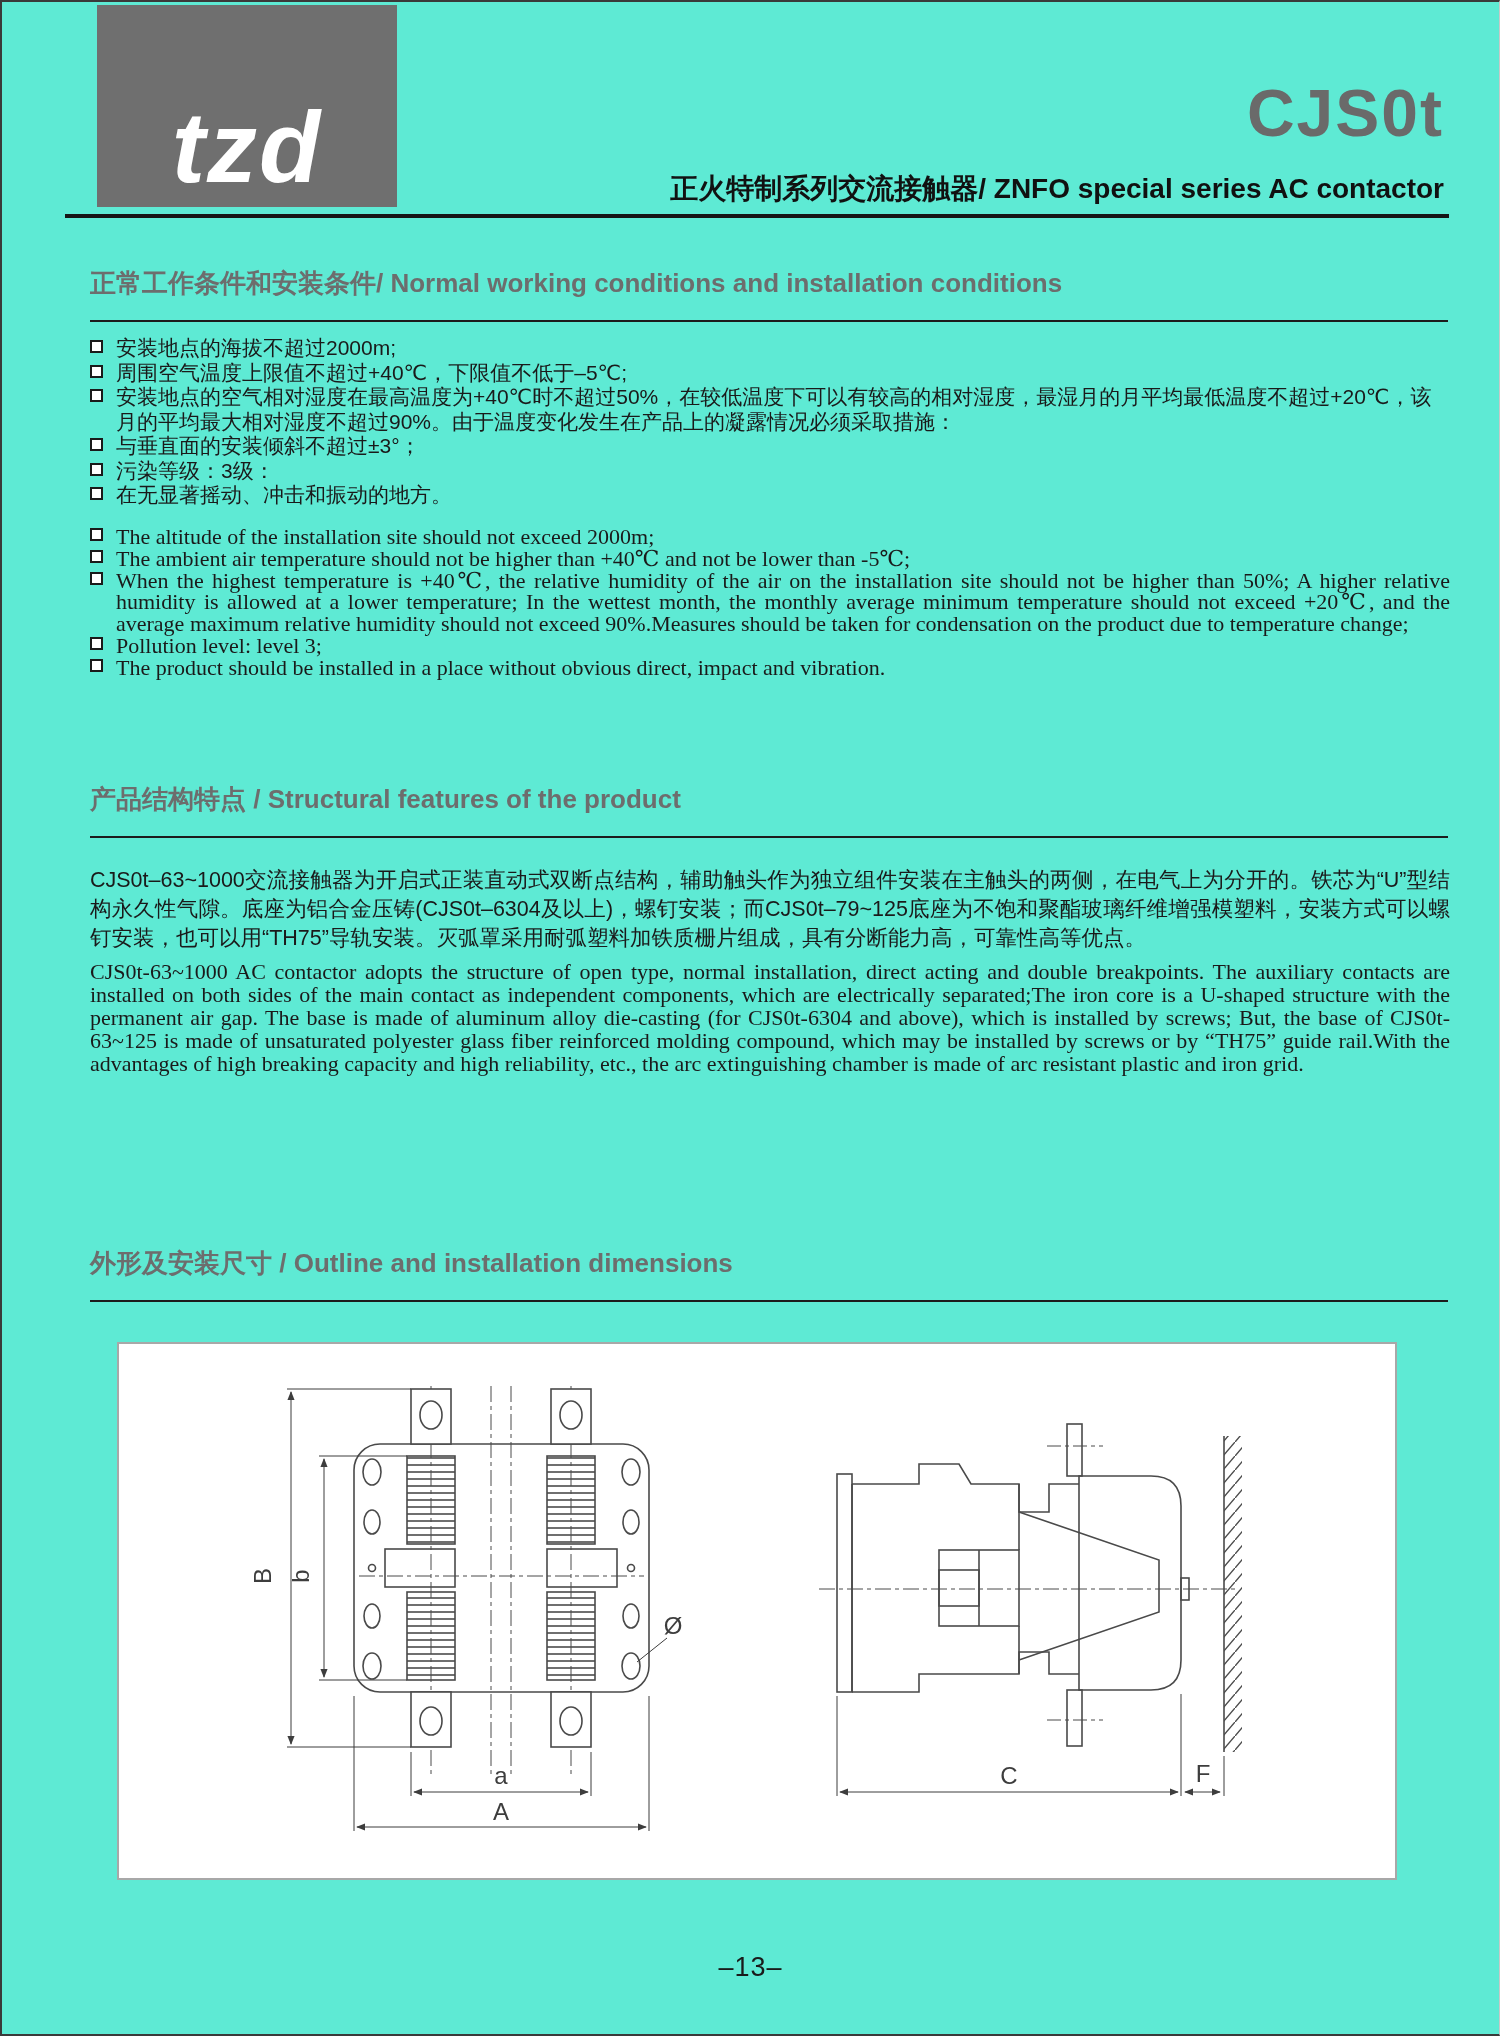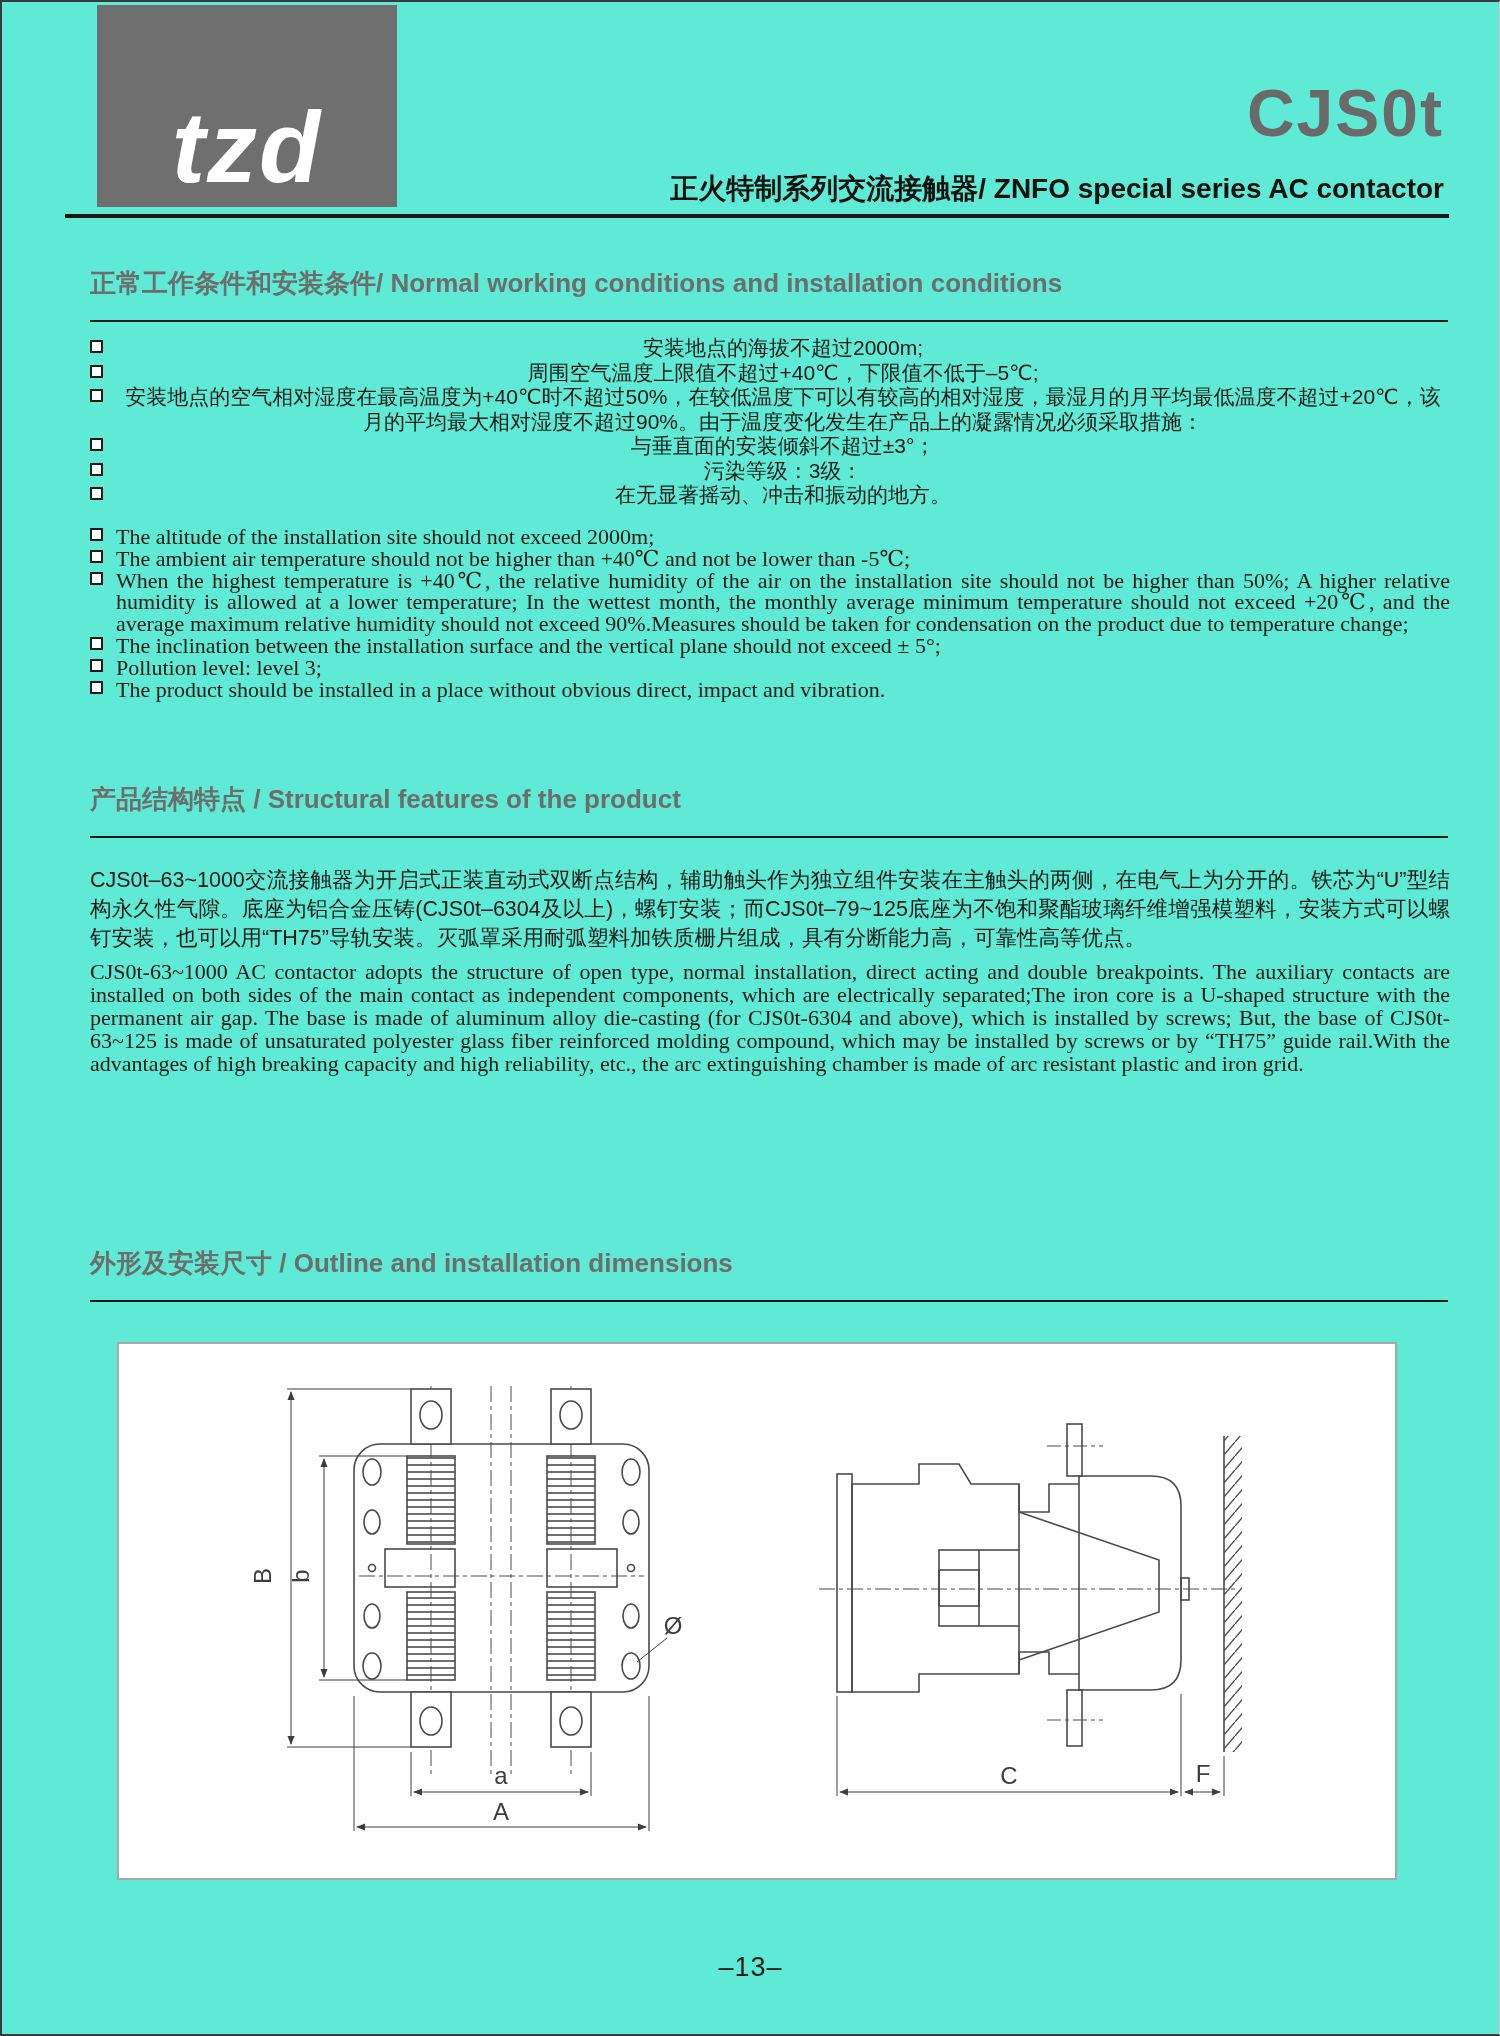--- a/index.html
+++ b/index.html
@@ -19,21 +19,21 @@
     color:#6a6a6a; letter-spacing:2px; line-height:1;text-align:center; }
   .subtitle { position:absolute; right:55px; top:170px; font-size:28px; font-weight:bold;
     color:#111; line-height:1.2; white-space:nowrap; }
   .header-rule { position:absolute; left:63px; top:212px; width:1384px; height:4px; background:#151515; }
 
   
   .sec-title { position:absolute; left:88px; font-size:26px; font-weight:bold; color:#6d6d6d; white-space:nowrap;text-align:right; }
   .sec-rule { position:absolute; left:88px; width:1358px; height:2px; background:#1c1c1c; }
 
   
-  .cond-list { position:absolute; left:88px; width:1360px; list-style:none;text-align:center; }
+  .cond-list { position:absolute; left:88px; width:1360px; list-style:none; }
   .cond-list li { position:relative; padding-left:26px; }
   .zh-list { top:334px; font-size:21px; line-height:24.5px; }
   .en-list { top:524px; font-family:"Liberation Serif","DejaVu Serif",serif; font-size:22px; line-height:21.8px; text-align:justify; }
   .cb { position:absolute; left:0; top:4px; width:13px; height:13px; border:2px solid #1a1a1a; background:#fff; }
   .en-list .cb { top:2px; }
 
   
   .para { position:absolute; left:88px; width:1360px; text-align:justify; }
   .zh-para { top:864px; font-size:21.5px; line-height:29px; }
   .en-para { top:958px; font-family:"Liberation Serif","DejaVu Serif",serif; font-size:22px; line-height:23px; }
@@ -68,21 +68,21 @@
     <li><span class="cb"></span><span>安装地点的空气相对湿度在最高温度为+40℃时不超过50%，在较低温度下可以有较高的相对湿度，最湿月的月平均最低温度不超过+20℃，该月的平均最大相对湿度不超过90%。由于温度变化发生在产品上的凝露情况必须采取措施：</span></li>
     <li><span class="cb"></span><span>与垂直面的安装倾斜不超过±3°；</span></li>
     <li><span class="cb"></span><span>污染等级：3级：</span></li>
     <li><span class="cb"></span><span>在无显著摇动、冲击和振动的地方。</span></li>
   </ul>
 
   <ul class="cond-list en-list">
     <li><span class="cb"></span><span>The altitude of the installation site should not exceed 2000m;</span></li>
     <li><span class="cb"></span><span>The ambient air temperature should not be higher than +40℃ and not be lower than -5℃;</span></li>
     <li><span class="cb"></span><span>When the highest temperature is +40℃, the relative humidity of the air on the installation site should not be higher than 50%; A higher relative humidity is allowed at a lower temperature; In the wettest month, the monthly average minimum temperature should not exceed +20℃, and the average maximum relative humidity should not exceed 90%.Measures should be taken for condensation on the product due to temperature change;</span></li>
-    <li><span class="cb"></span><span>The inclination between the installation surface and the vertical plane should not exceed ± 5°;</span></li>
+    <li><span class="cb"></span></li>
     <li><span class="cb"></span><span>Pollution level: level 3;</span></li>
     <li><span class="cb"></span><span>The product should be installed in a place without obvious direct, impact and vibration.</span></li>
   </ul>
 
   <div class="sec-title" style="top:780px;">产品结构特点 / Structural features of the product</div>
   <div class="sec-rule" style="top:834px;"></div>
   <div class="para zh-para">CJS0t–63~1000交流接触器为开启式正装直动式双断点结构，辅助触头作为独立组件安装在主触头的两侧，在电气上为分开的。铁芯为“U”型结构永久性气隙。底座为铝合金压铸(CJS0t–6304及以上)，螺钉安装；而CJS0t–79~125底座为不饱和聚酯玻璃纤维增强模塑料，安装方式可以螺钉安装，也可以用“TH75”导轨安装。灭弧罩采用耐弧塑料加铁质栅片组成，具有分断能力高，可靠性高等优点。</div>
   <div class="para en-para">CJS0t-63~1000 AC contactor adopts the structure of open type, normal installation, direct acting and double breakpoints. The auxiliary contacts are installed on both sides of the main contact as independent components, which are electrically separated;The iron core is a U-shaped structure with the permanent air gap. The base is made of aluminum alloy die-casting (for CJS0t-6304 and above), which is installed by screws; But, the base of CJS0t-63~125 is made of unsaturated polyester glass fiber reinforced molding compound, which may be installed by screws or by “TH75” guide rail.With the advantages of high breaking capacity and high reliability, etc., the arc extinguishing chamber is made of arc resistant plastic and iron grid.</div>
 
   <div class="sec-title" style="top:1244px;">外形及安装尺寸 / Outline and installation dimensions</div>

